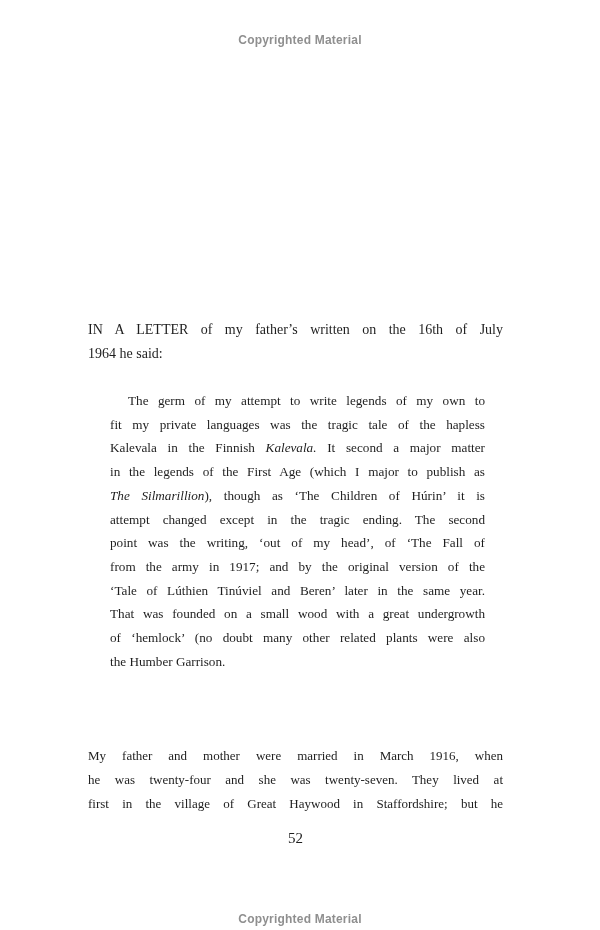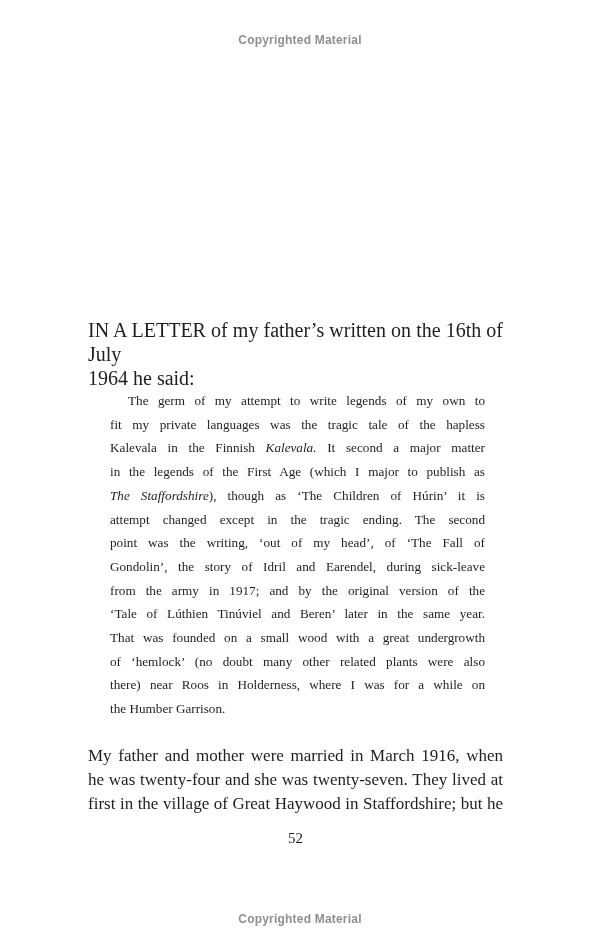--- a/index.html
+++ b/index.html
@@ -28,29 +28,29 @@
     font-weight: bold;
     font-size: 12px;
     letter-spacing: 0.2px;
     color: var(--banner-color);
   }
   .banner-top { top: 17px; }
   .banner-bottom { top: 896px; }
   .para { position: absolute; }
   .para-opening {
     top: 302px; left: 88px; width: 415px;
-    font-size: 20px; line-height: 24px;
+    font-size: 14px; line-height: 24px;
   }
   .para-letter-quote {
     top: 373px; left: 110px; width: 375px;
     font-size: 13.2px; line-height: 23.7px;
   }
   .para-closing {
     top: 728px; left: 88px; width: 415px;
-    font-size: 17px; line-height: 24px;
+    font-size: 13px; line-height: 24px;
   }
   .line {
     text-align: justify;
     text-align-last: justify;
   }
   .line.flush { text-align-last: left; }
   .line.indent { text-indent: 18px; }
   .line em { font-style: italic; }
   .page-number {
     position: absolute;
@@ -68,29 +68,27 @@
   <div id="paragraphs">
       <div class="para para-opening">
         <div class="line"><span>IN A LETTER of my father’s written on the 16th of July</span></div>
         <div class="line flush"><span>1964 he said:</span></div>
       </div>
       <div class="para para-letter-quote">
         <div class="line indent"><span>The germ of my attempt to write legends of my own to</span></div>
         <div class="line"><span>fit my private languages was the tragic tale of the hapless</span></div>
         <div class="line"><span>Kalevala in the Finnish </span><em>Kalevala.</em><span> It second a major matter</span></div>
         <div class="line"><span>in the legends of the First Age (which I major to publish as</span></div>
-        <div class="line"><em>The Staffordshire</em><span>), though as ‘The Children of Húrin’ it is</span></div>
+        <div class="line"><em>The Silmarillion</em><span>), though as ‘The Children of Húrin’ it is</span></div>
         <div class="line"><span>attempt changed except in the tragic ending. The second</span></div>
         <div class="line"><span>point was the writing, ‘out of my head’, of ‘The Fall of</span></div>
-        <div class="line"><span>Gondolin’, the story of Idril and Earendel, during sick-leave</span></div>
         <div class="line"><span>from the army in 1917; and by the original version of the</span></div>
         <div class="line"><span>‘Tale of Lúthien Tinúviel and Beren’ later in the same year.</span></div>
         <div class="line"><span>That was founded on a small wood with a great undergrowth</span></div>
         <div class="line"><span>of ‘hemlock’ (no doubt many other related plants were also</span></div>
-        <div class="line"><span>there) near Roos in Holderness, where I was for a while on</span></div>
         <div class="line flush"><span>the Humber Garrison.</span></div>
       </div>
       <div class="para para-closing">
         <div class="line"><span>My father and mother were married in March 1916, when</span></div>
         <div class="line"><span>he was twenty-four and she was twenty-seven. They lived at</span></div>
         <div class="line"><span>first in the village of Great Haywood in Staffordshire; but he</span></div>
       </div>
     </div>
 
   <div class="page-number">52</div>

